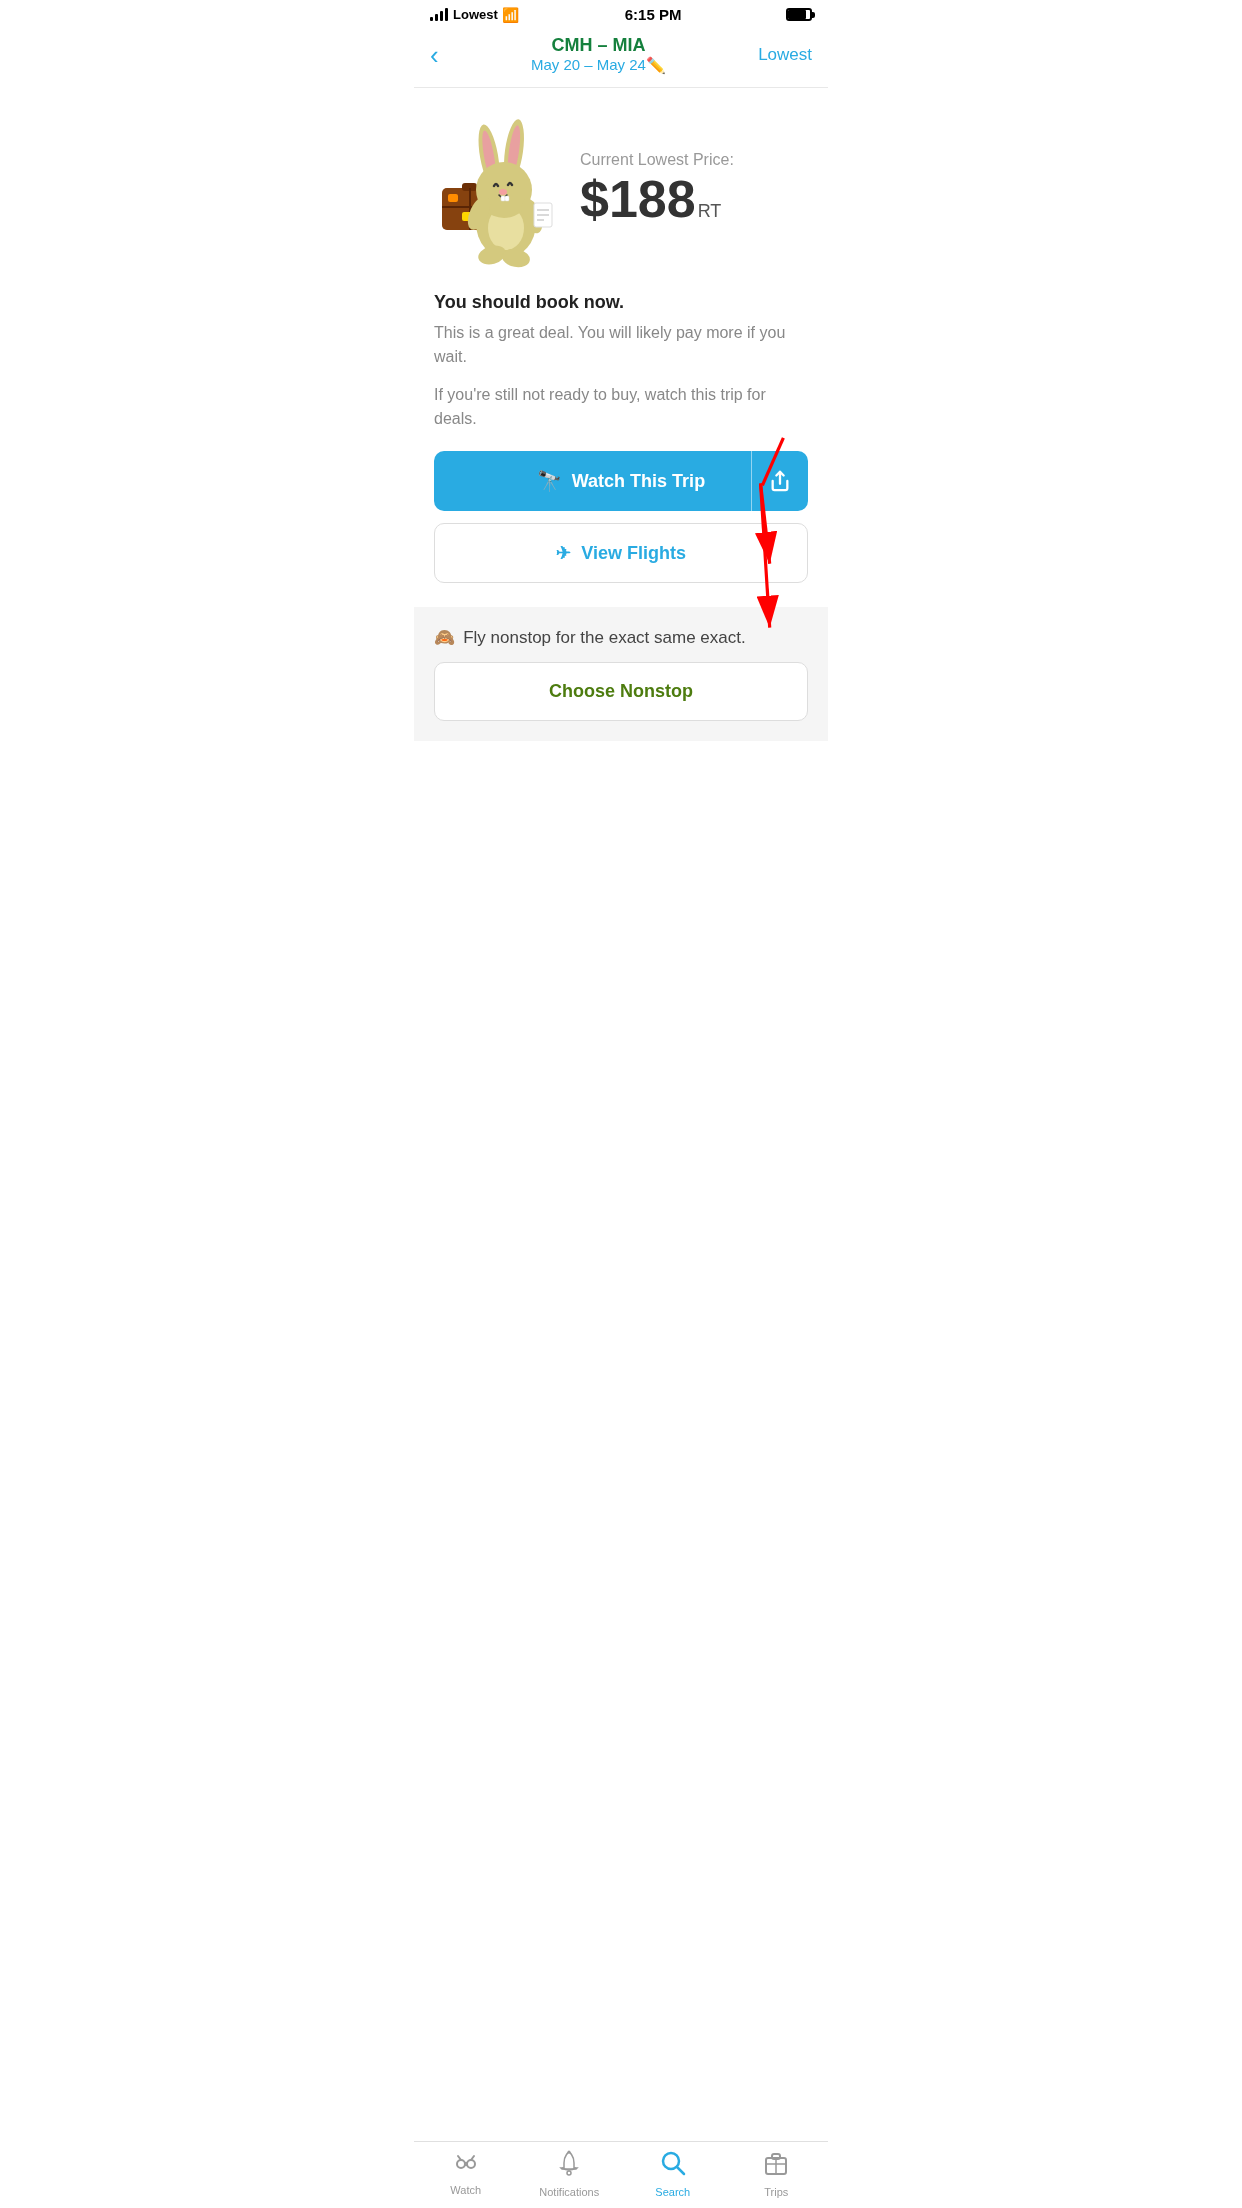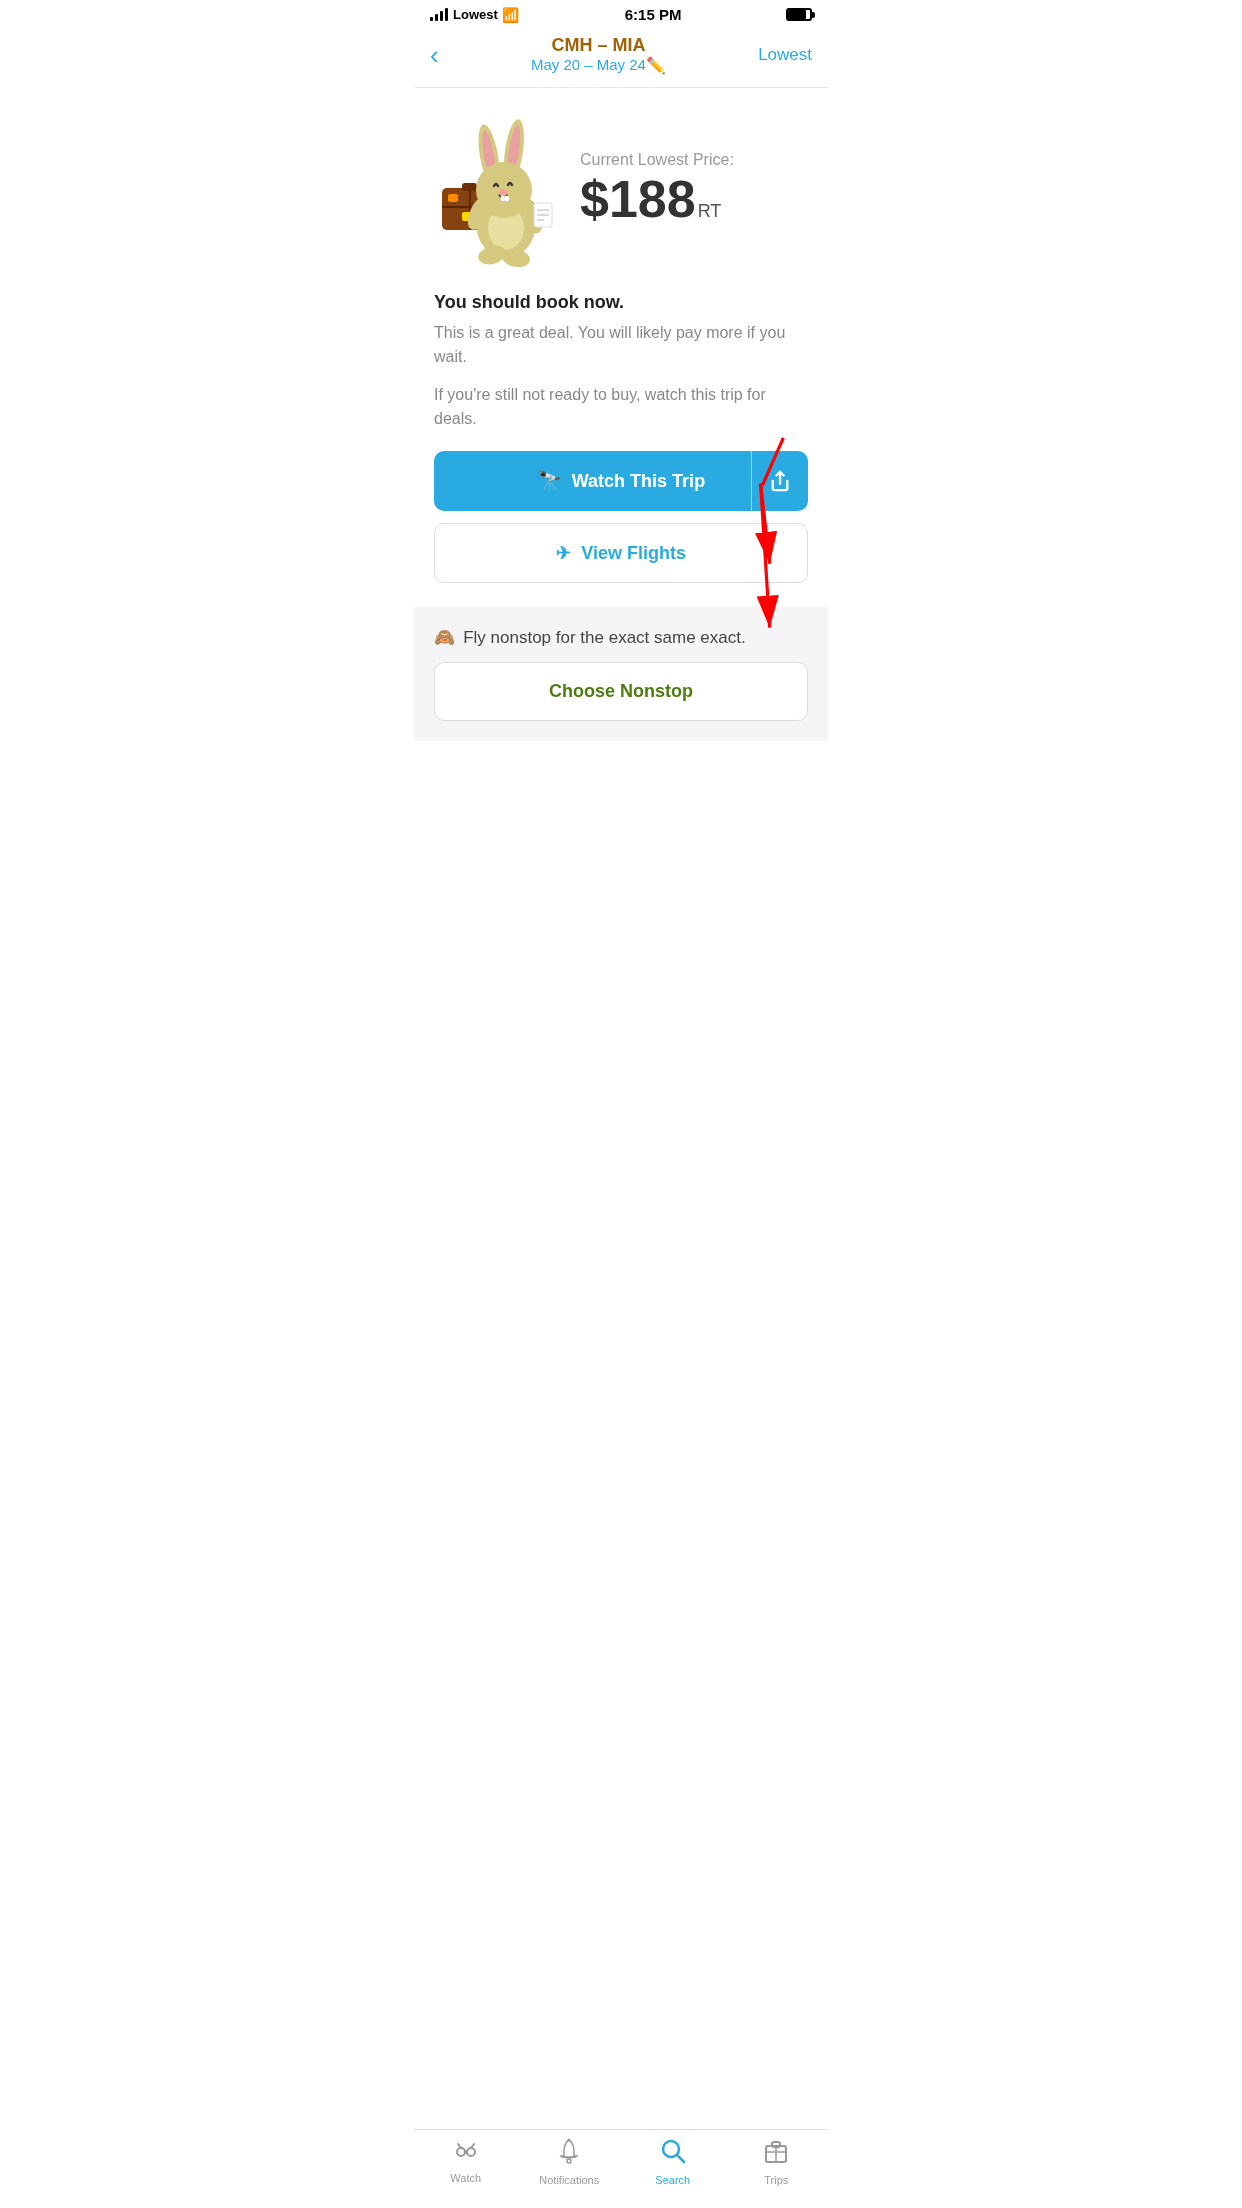--- a/index.html
+++ b/index.html
@@ -93,21 +93,21 @@
       font-weight: 300;
       cursor: pointer;
       line-height: 1;
     }
     .nav-title {
       text-align: center;
     }
     .nav-title-route {
       font-size: 18px;
       font-weight: 700;
-      color: #a16207;
+      color: #15803d;
     }
     .nav-title-dates {
       font-size: 15px;
       color: #29ABE2;
       font-weight: 400;
       display: flex;
       align-items: flex-start;
       justify-content: center;
     }
     .edit-icon {
@@ -271,21 +271,21 @@
       position: absolute;
       top: 0;
       left: 0;
       width: 100%;
       pointer-events: none;
     }
 
     
     .tab-bar {
       position: fixed;
-      bottom: 12px;
+      bottom: 0;
       left: 50%;
       transform: translateX(-50%);
       width: 414px;
       background: #fff;
       border-top: 1px solid #e0e0e0;
       display: flex;
       justify-content: space-around;
       align-items: center;
       padding: 8px 0 10px;
     }

